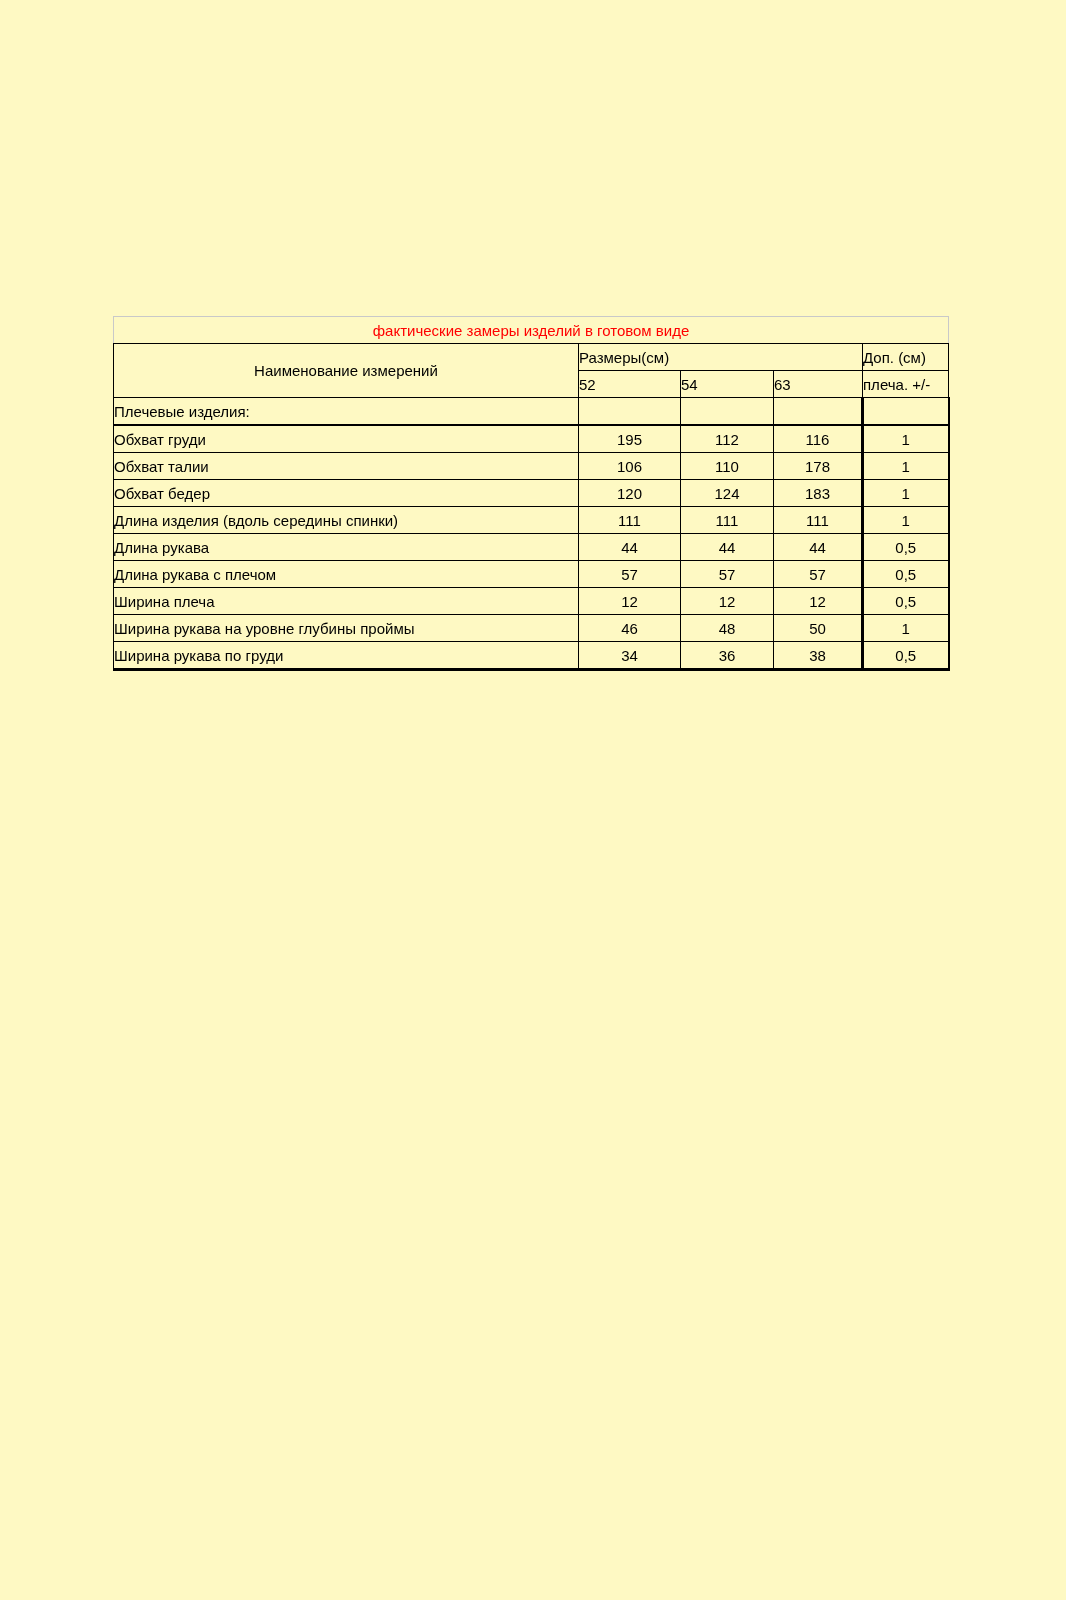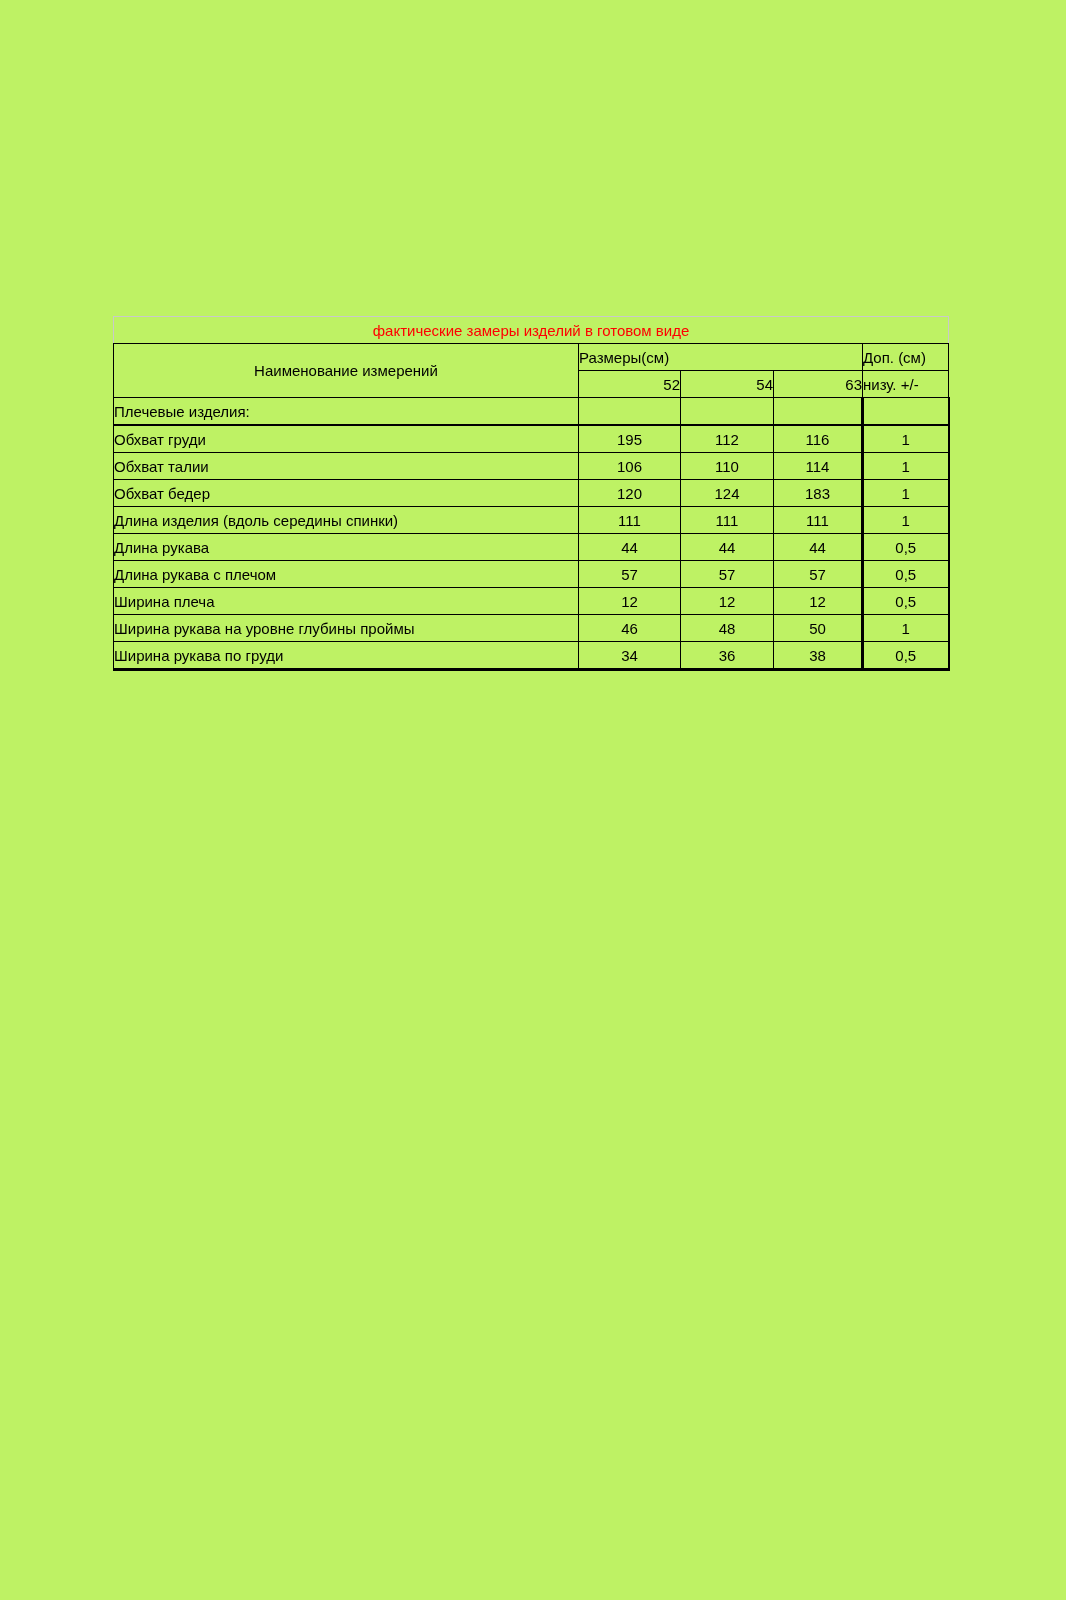--- a/index.html
+++ b/index.html
@@ -1,20 +1,20 @@
 <!DOCTYPE html>
 <html><head>
 <meta charset="utf-8">
 <style>
   html, body { margin: 0; padding: 0; }
   .page {
     position: relative;
     width: 1066px;
     height: 1600px;
-    background: #bef264;
+    background: #fef9c3;
     font-family: "Liberation Sans", "DejaVu Sans", sans-serif;
     color: #000000;
   }
   table.size-table {
     position: absolute;
     left: 113px;
     top: 316px;
     width: 835px;
     border-collapse: collapse;
     table-layout: fixed;
@@ -46,21 +46,21 @@
     border-left: 2px solid #000000;
     border-right: 3px solid #000000;
     border-bottom: 3px solid #000000;
   }
   .sizes-header {
     text-align: left;
     font-weight: 700;
     font-size: 15px;
   }
   .size-col {
-    text-align: right;
+    text-align: left;
     font-weight: 700;
     font-size: 15px;
     border-bottom: 3px solid #000000;
   }
   .tol-header {
     text-align: left;
     font-weight: 700;
     font-size: 15px;
     padding-left: 4px;
     border-left: 3px solid #000000;
@@ -104,21 +104,21 @@
       </tr>
       <tr>
         <th rowspan="2" class="name-header">Наименование измерений</th>
         <th colspan="3" class="sizes-header">Размеры(см)</th>
         <th class="tol-header tol-top">Доп. (см)</th>
       </tr>
       <tr>
         <th class="size-col">52</th>
         <th class="size-col">54</th>
         <th class="size-col">63</th>
-        <th class="tol-header tol-bottom">низу. +/-</th>
+        <th class="tol-header tol-bottom">плеча. +/-</th>
       </tr>
     </thead>
     <tbody>
       <tr class="section-row">
         <td class="label-cell section-label">Плечевые изделия:</td>
         <td class="num-cell"></td>
         <td class="num-cell"></td>
         <td class="num-cell"></td>
         <td class="num-cell"></td>
       </tr>
@@ -126,21 +126,21 @@
           <td class="label-cell">Обхват груди</td>
           <td class="num-cell">195</td>
           <td class="num-cell">112</td>
           <td class="num-cell">116</td>
           <td class="num-cell">1</td>
         </tr>
         <tr>
           <td class="label-cell">Обхват талии</td>
           <td class="num-cell">106</td>
           <td class="num-cell">110</td>
-          <td class="num-cell">114</td>
+          <td class="num-cell">178</td>
           <td class="num-cell">1</td>
         </tr>
         <tr>
           <td class="label-cell">Обхват бедер</td>
           <td class="num-cell">120</td>
           <td class="num-cell">124</td>
           <td class="num-cell">183</td>
           <td class="num-cell">1</td>
         </tr>
         <tr>

